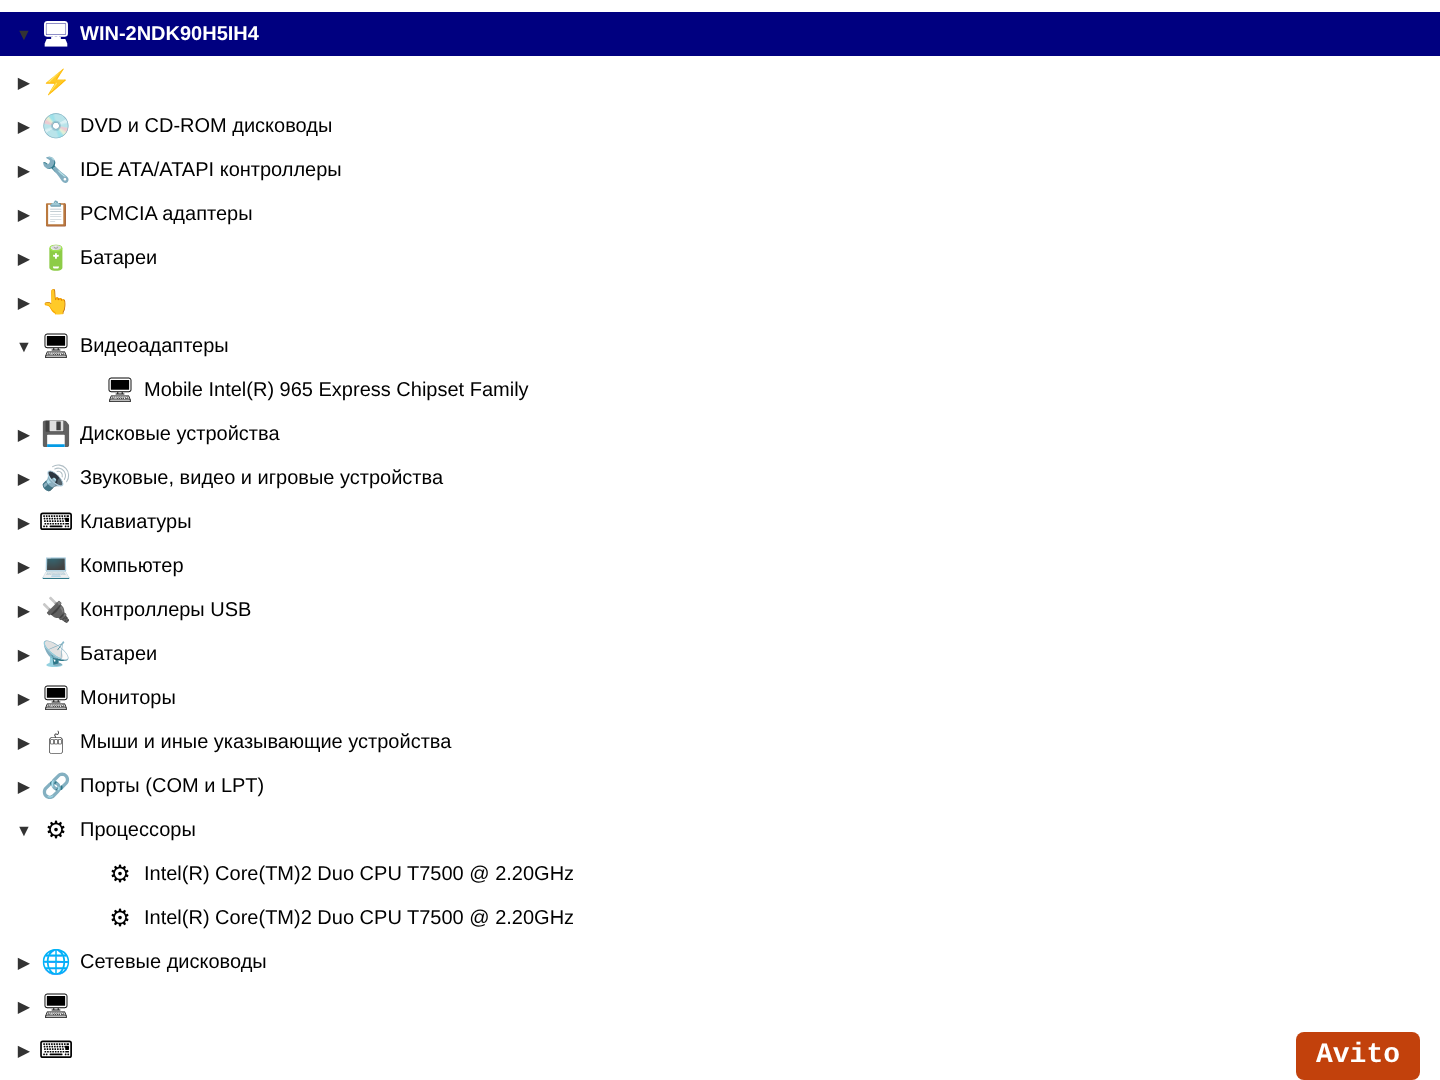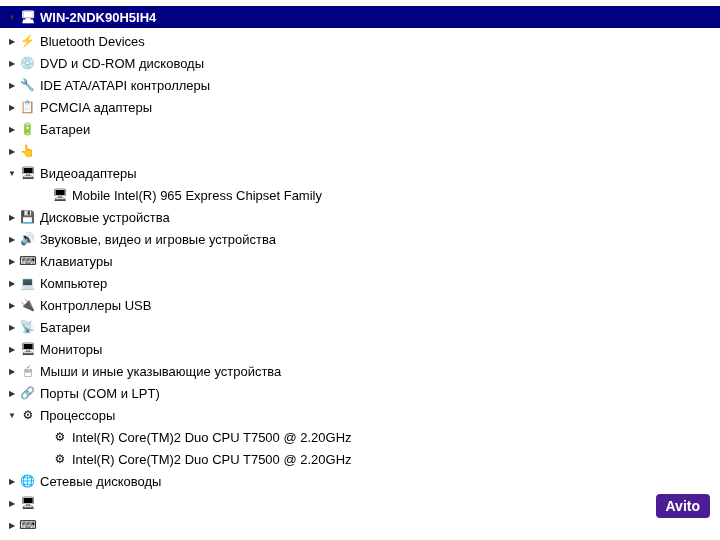--- a/index.html
+++ b/index.html
@@ -66,62 +66,62 @@
       height: 16px;
       display: inline-flex;
       align-items: center;
       justify-content: center;
       margin-right: 4px;
       flex-shrink: 0;
       font-size: 12px;
     }
 
     .item-label {
-      font-size: 13px;
+      font-size: 10px;
     }
 
     
     .root-node {
       background: #000080;
       color: #ffffff;
       font-weight: bold;
       padding: 2px 4px;
       margin: 2px 0;
     }
 
     
     .avito-badge {
       position: absolute;
-      bottom: 22px;
+      bottom: 0;
       right: 10px;
-      background: #4c1d95;
+      background: #c2410c;
       color: white;
       font-size: 14px;
       font-weight: bold;
       padding: 4px 10px;
       border-radius: 4px;
+      font-family: Liberation Mono, monospace;
     }
   </style>
 </head>
 <body>
 
 <div class="device-manager">
   <div class="tree-area">
 
     <div class="tree-item root-node">
       <span class="expand-arrow expanded"></span>
       <span class="icon">🖥</span>
       <span class="item-label">WIN-2NDK90H5IH4</span>
     </div>
 
     <div id="tree-items-container">
         <div class="tree-item" style="padding-left: 4px;">
           <span class="expand-arrow collapsed"></span>
           <span class="icon">⚡</span>
-          <span class="item-label">Bluetooth Devices</span>
         </div>
         <div class="tree-item" style="padding-left: 4px;">
           <span class="expand-arrow collapsed"></span>
           <span class="icon">💿</span>
           <span class="item-label">DVD и CD-ROM дисководы</span>
         </div>
         <div class="tree-item" style="padding-left: 4px;">
           <span class="expand-arrow collapsed"></span>
           <span class="icon">🔧</span>
           <span class="item-label">IDE ATA/ATAPI контроллеры</span>

